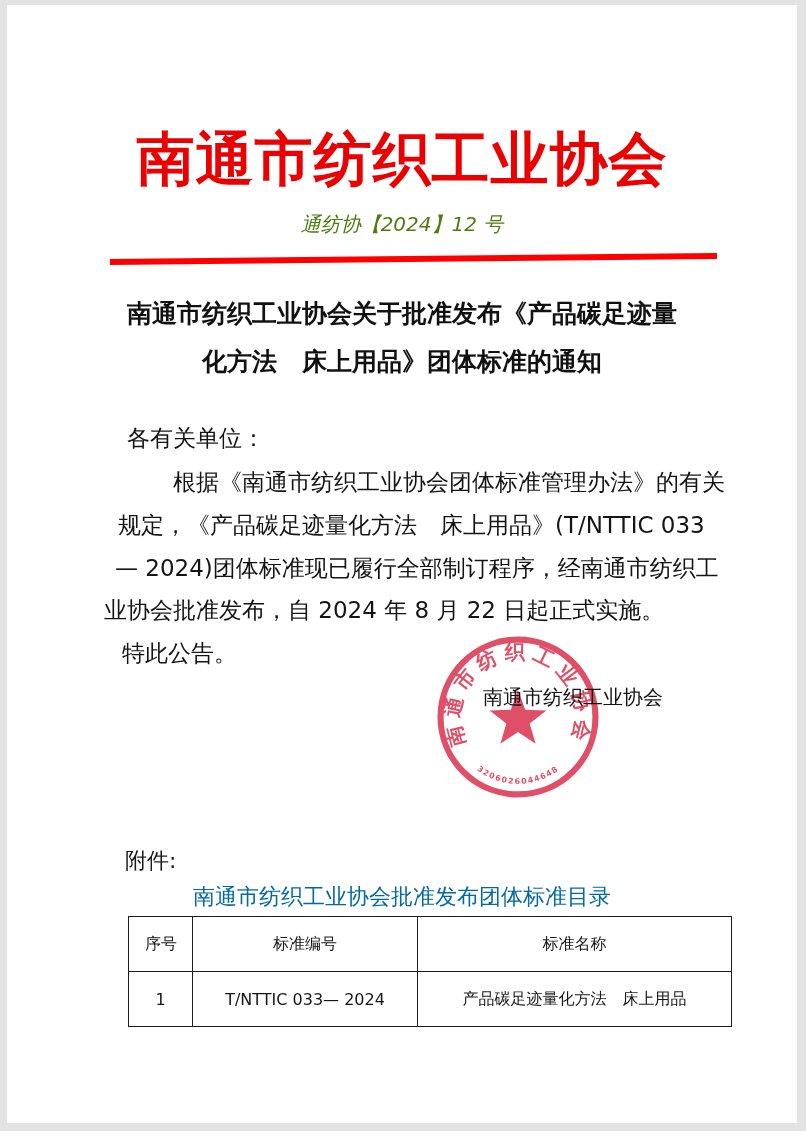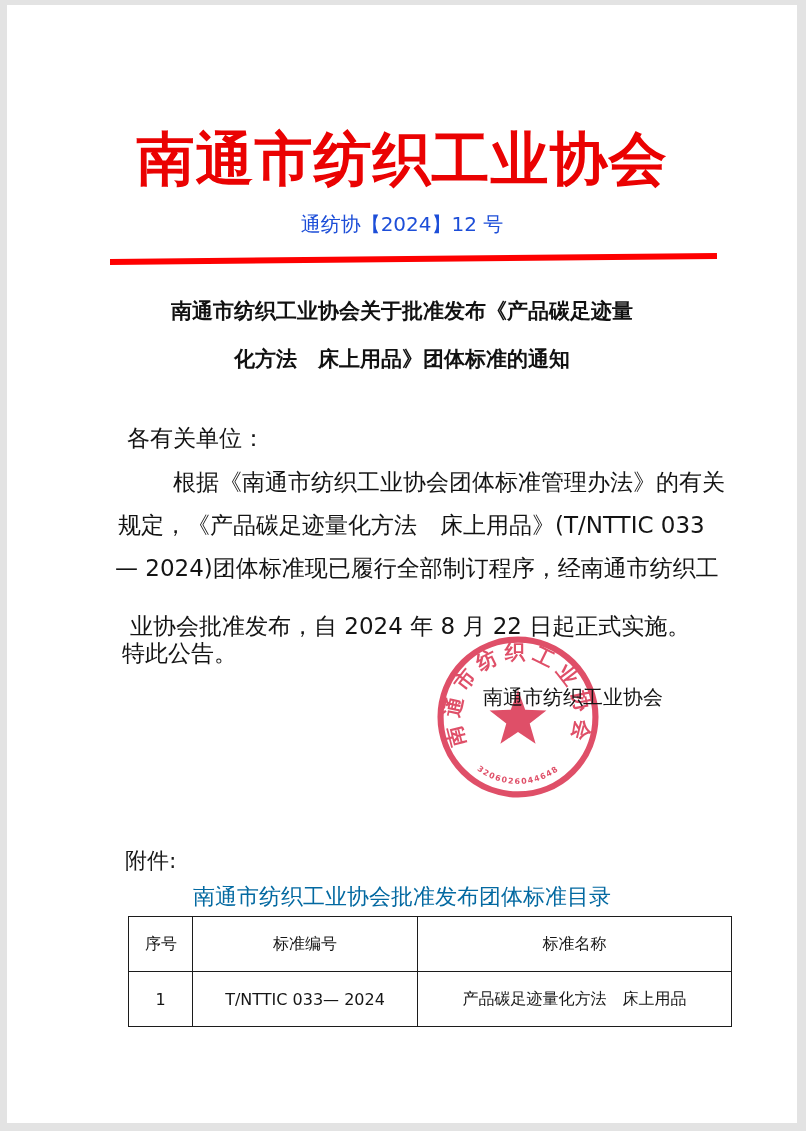--- a/index.html
+++ b/index.html
@@ -22,32 +22,33 @@
     font-family:"DejaVu Serif","Liberation Serif",serif;
     font-weight:bold;
     font-size:58px;line-height:72px;
     letter-spacing:1px;
     color:#ea0202;
     white-space:nowrap;
   }
   .doc-number{
     top:206px;
     font-size:20px;line-height:26px;
-    color:#1d4ed8;
+    color:#4d7c0f;
+    font-style:italic;
   }
   .red-line{
     left:103px;top:251px;width:607px;height:6px;
     background:#fe0000;
     transform:rotate(-0.55deg);
   }
   .notice-title{
     top:284px;
-    font-size:21px;line-height:48px;font-weight:bold;
+    font-size:25px;line-height:48px;font-weight:bold;
     color:#111;
-    font-family:Liberation Mono, monospace;
+    font-family:Liberation Sans, sans-serif;
   }
   .bodyline{
     font-size:23px;line-height:1.15;
     font-family:"DejaVu Sans","Liberation Sans",sans-serif;
     color:#141414;
     white-space:nowrap;
     z-index:3;
   }
   .sig{
     font-size:20px;line-height:1.15;white-space:nowrap;z-index:3;color:#141414;
@@ -91,21 +92,21 @@
 
   <div class="abs center notice-title">
     <div>南通市纺织工业协会关于批准发布《产品碳足迹量</div>
     <div>化方法　床上用品》团体标准的通知</div>
   </div>
 
   <div class="abs bodyline" style="left:120px;top:420px;">各有关单位：</div>
   <div class="abs bodyline" style="left:166px;top:464px;">根据《南通市纺织工业协会团体标准管理办法》的有关</div>
   <div class="abs bodyline" style="left:111px;top:507px;">规定，《产品碳足迹量化方法　床上用品》(T/NTTIC 033</div>
   <div class="abs bodyline" style="left:108px;top:550px;">— 2024)团体标准现已履行全部制订程序，经南通市纺织工</div>
-  <div class="abs bodyline" style="left:123px;top:592px;margin-top:16px;">业协会批准发布，自 2024 年 8 月 22 日起正式实施。</div>
+  <div class="abs bodyline" style="left:97px;top:592px;">业协会批准发布，自 2024 年 8 月 22 日起正式实施。</div>
   <div class="abs bodyline" style="left:115px;top:635px;">特此公告。</div>
 
   <svg class="abs seal" viewBox="0 0 200 200" aria-hidden="true">
     <circle cx="100" cy="100" r="88" fill="none" stroke="#dc3c58" stroke-width="7"></circle>
     <path id="sealArc" d="M 38.8,124.7 A 66,66 0 1 1 161.2,124.7" fill="none"></path>
     <path id="sealSerialArc" d="M 51.1,158.2 A 76,76 0 0 0 148.9,158.2" fill="none"></path>
     <text font-size="23" font-weight="bold" fill="#dc3c58" letter-spacing="7" font-family="DejaVu Serif, serif">
       <textPath href="#sealArc" startOffset="50%" text-anchor="middle">南通市纺织工业协会</textPath>
     </text>
     <polygon fill="#dc3c58" points="100,69 108.2,91.7 132.3,92.5 113.3,107.3 120,130.5 100,117 80,130.5 86.7,107.3 67.7,92.5 91.8,91.7"></polygon>

